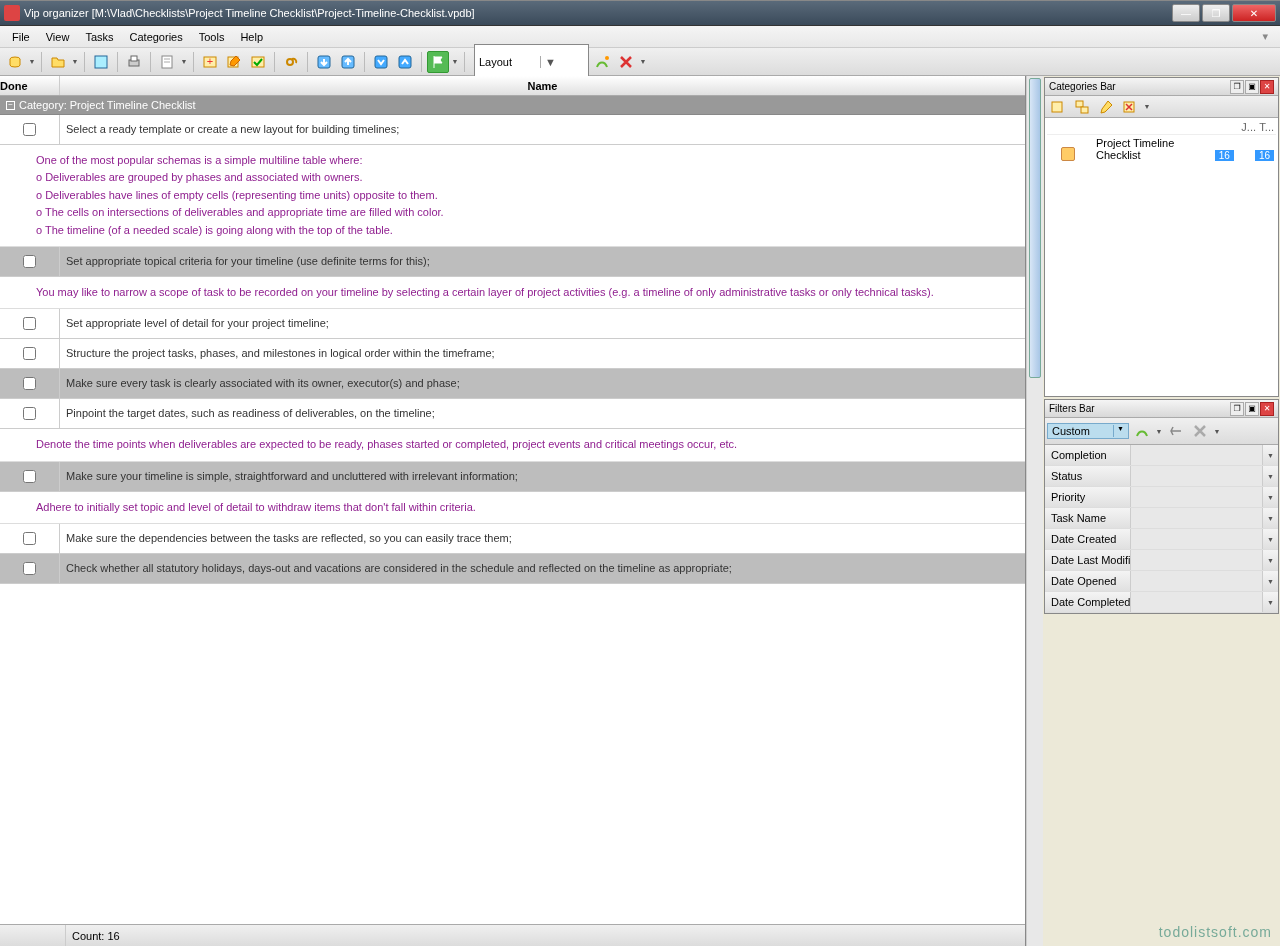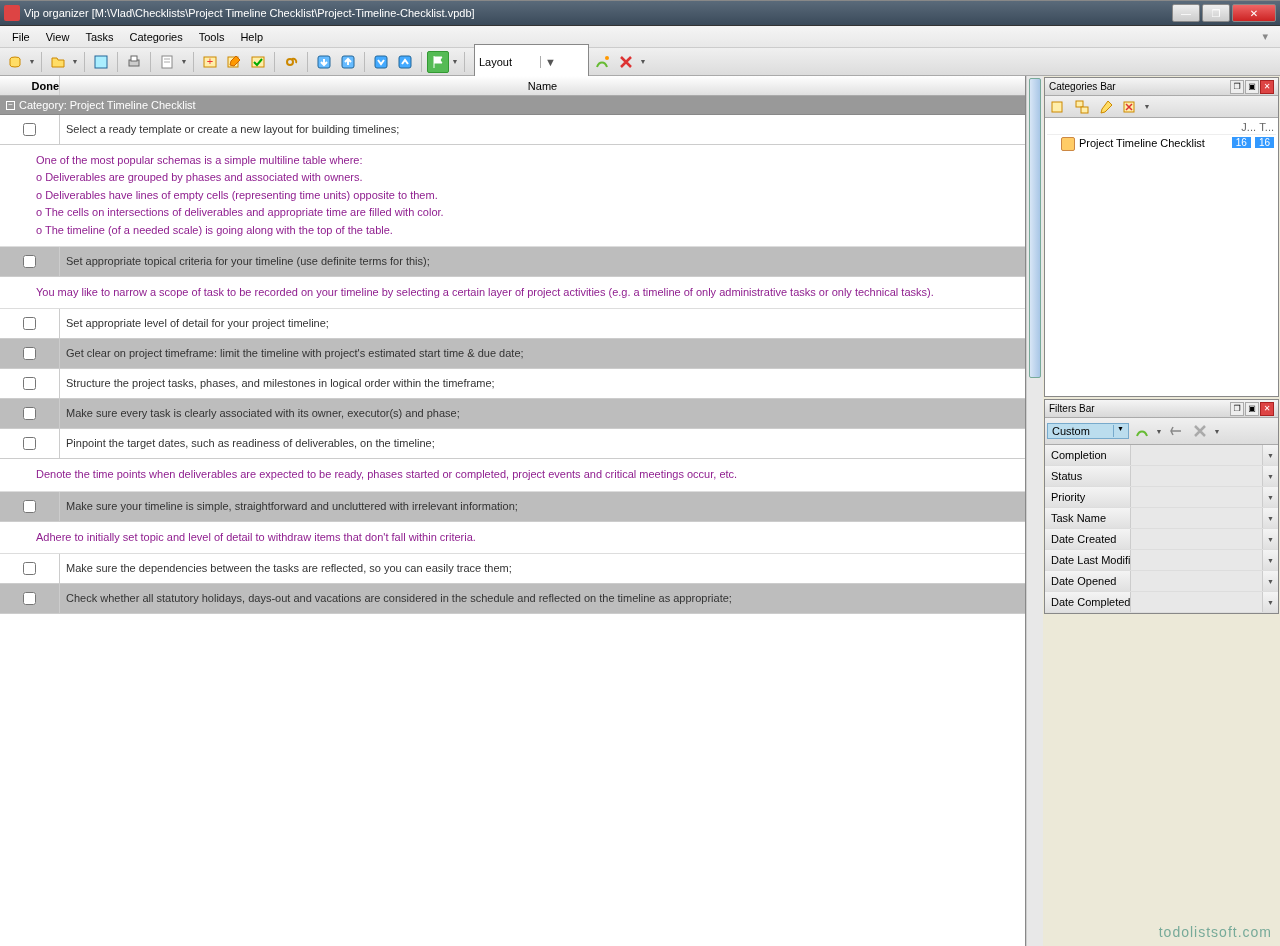--- a/index.html
+++ b/index.html
@@ -20,22 +20,22 @@
 .tdrop{width:8px;display:flex;align-items:center;justify-content:center;color:#555;font-size:7px}
 .layout-sel{display:flex;align-items:center;border:1px solid #888;background:#fff;height:36px;padding:0 4px;margin-left:4px}
 .layout-sel span{padding-right:28px}
 .layout-sel .dd{border-left:1px solid #aaa;padding-left:4px;color:#555}
 .mainarea{display:flex;height:calc(946px - 26px - 22px - 28px)}
 .leftpane{flex:1;display:flex;flex-direction:column;border-right:1px solid #888;min-width:0}
 .grouphdr{height:22px;background:#000;display:flex;align-items:center;padding:0 4px}
 .grouphdr .lab{background:#e8e8e8;border:1px solid #888;padding:1px 8px;font-weight:bold;display:flex;align-items:center;gap:3px}
 .grouphdr .tri{font-size:8px;color:#666}
 .colhdrs{height:20px;background:linear-gradient(#fff,#e0e0e0);border-bottom:1px solid #aaa;display:flex}
-.colhdrs .col-done{width:60px;border-right:1px solid #ccc;text-align:right;line-height:20px;font-weight:bold}
-.colhdrs .col-name{flex:1;text-align:center;line-height:20px;font-weight:normal}
+.colhdrs .col-done{width:60px;border-right:1px solid #ccc;text-align:left;line-height:20px;font-weight:bold}
+.colhdrs .col-name{flex:1;text-align:center;line-height:20px;font-weight:bold}
 .gridbody{flex:1;overflow-y:auto;background:#fff}
 .grprow{background:#999;color:#fff;padding:3px 6px;border-bottom:1px solid #888;display:flex;align-items:center;gap:4px}
 .grprow .box{width:9px;height:9px;border:1px solid #fff;display:flex;align-items:center;justify-content:center;font-size:8px;line-height:1}
 .taskrow{display:flex;border-bottom:1px solid #ccc}
 .taskrow.even{background:#fff}
 .taskrow.odd{background:#bdbdbd}
 .taskrow .done-cell{width:60px;display:flex;align-items:center;justify-content:center;border-right:1px solid #ccc;padding:8px 0}
 .taskrow .done-cell input{width:13px;height:13px}
 .taskrow .name-cell{flex:1;padding:8px 6px;color:#333}
 .noterow{padding:6px 6px 6px 36px;border-bottom:1px solid #ddd;color:#902090;background:#fff}
@@ -48,21 +48,21 @@
 .rightpane{width:237px;display:flex;flex-direction:column;background:#ece9d8}
 .panel{border:1px solid #888;margin:1px;display:flex;flex-direction:column}
 .panel-hdr{height:18px;background:linear-gradient(#f5f5f5,#d8d8d8);border-bottom:1px solid #aaa;display:flex;align-items:center;padding:0 4px}
 .panel-hdr .ttl{flex:1;font-size:10px}
 .panel-hdr .pbtn{width:14px;height:14px;border:1px solid #aaa;margin-left:1px;display:flex;align-items:center;justify-content:center;font-size:8px;background:#eee}
 .panel-hdr .pbtn.close{background:#d44;color:#fff;border-color:#a22}
 .panel-tb{height:22px;background:linear-gradient(#f0f0f0,#dcdcdc);border-bottom:1px solid #aaa;display:flex;align-items:center;padding:0 2px;gap:2px}
 .cat-body{flex:1;background:#fff;padding:2px;overflow:auto}
 .cat-cols{display:flex;justify-content:flex-end;font-size:9px;color:#666;padding:1px 2px;border-bottom:1px solid #eee}
 .cat-cols span{width:18px;text-align:right}
-.cat-item{display:flex;align-items:flex-start;padding:2px 2px 2px 14px;gap:4px}
+.cat-item{display:flex;align-items:flex-end;padding:2px 2px 2px 14px;gap:21px}
 .cat-item .ic{width:14px;height:14px;background:#fc6;border:1px solid #c84;border-radius:2px}
 .cat-item .nm{flex:1}
 .cat-item .cnt{background:#39f;color:#fff;padding:0 4px;font-size:10px}
 .filterpane{flex:0 0 auto}
 .filt-sel{display:flex;align-items:center;padding:2px;gap:2px;background:linear-gradient(#f0f0f0,#dcdcdc);border-bottom:1px solid #aaa}
 .filt-sel .combo{background:#bde;border:1px solid #7ac;padding:1px 4px;width:82px;display:flex}
 .filt-sel .combo .dd{margin-left:auto;border-left:1px solid #7ac;padding-left:3px;font-size:7px}
 .filt-rows{background:#fff}
 .filt-row{display:flex;align-items:flex-end;height:21px;border-bottom:1px solid #ddd}
 .filt-row .fl{flex:0 0 86px;background:linear-gradient(#f4f4f4,#e0e0e0);border-right:1px solid #ccc;padding:0 6px;height:100%;display:flex;align-items:center;overflow:hidden;white-space:nowrap}
@@ -240,26 +240,20 @@
         </div>
         <div class="noterow">
           <p>You may like to narrow a scope of task to be recorded on your timeline by selecting a certain layer of project activities (e.g. a timeline of only administrative tasks or only technical tasks).</p>
         </div>
         <div class="taskrow even">
           <div class="done-cell">
             <input type="checkbox" style="">
           </div>
           <div class="name-cell">Set appropriate level of detail for your project timeline;</div>
         </div>
-        <div class="taskrow odd">
-          <div class="done-cell">
-            <input type="checkbox" style="">
-          </div>
-          <div class="name-cell">Get clear on project timeframe: limit the timeline with project's estimated start time &amp; due date;</div>
-        </div>
         <div class="taskrow even">
           <div class="done-cell">
             <input type="checkbox" style="">
           </div>
           <div class="name-cell">Structure the project tasks, phases, and milestones in logical order within the timeframe;</div>
         </div>
         <div class="taskrow odd">
           <div class="done-cell">
             <input type="checkbox" style="">
           </div>
@@ -289,20 +283,24 @@
           </div>
           <div class="name-cell">Make sure the dependencies between the tasks are reflected, so you can easily trace them;</div>
         </div>
         <div class="taskrow odd">
           <div class="done-cell">
             <input type="checkbox" style="">
           </div>
           <div class="name-cell">Check whether all statutory holidays, days-out and vacations are considered in the schedule and reflected on the timeline as appropriate;</div>
         </div>
       </div>
+    <div class="footer">
+      <div class="spacer"></div>
+      <div class="cnt">Count: 16</div>
+    </div>
   </div>
 
   <div class="scroll-v">
     <div class="scroll-thumb" style="top:2px;height:300px"></div>
   </div>
 
   <div class="rightpane">
 
     <div class="panel" style="flex:0 0 320px">
       <div class="panel-hdr">

